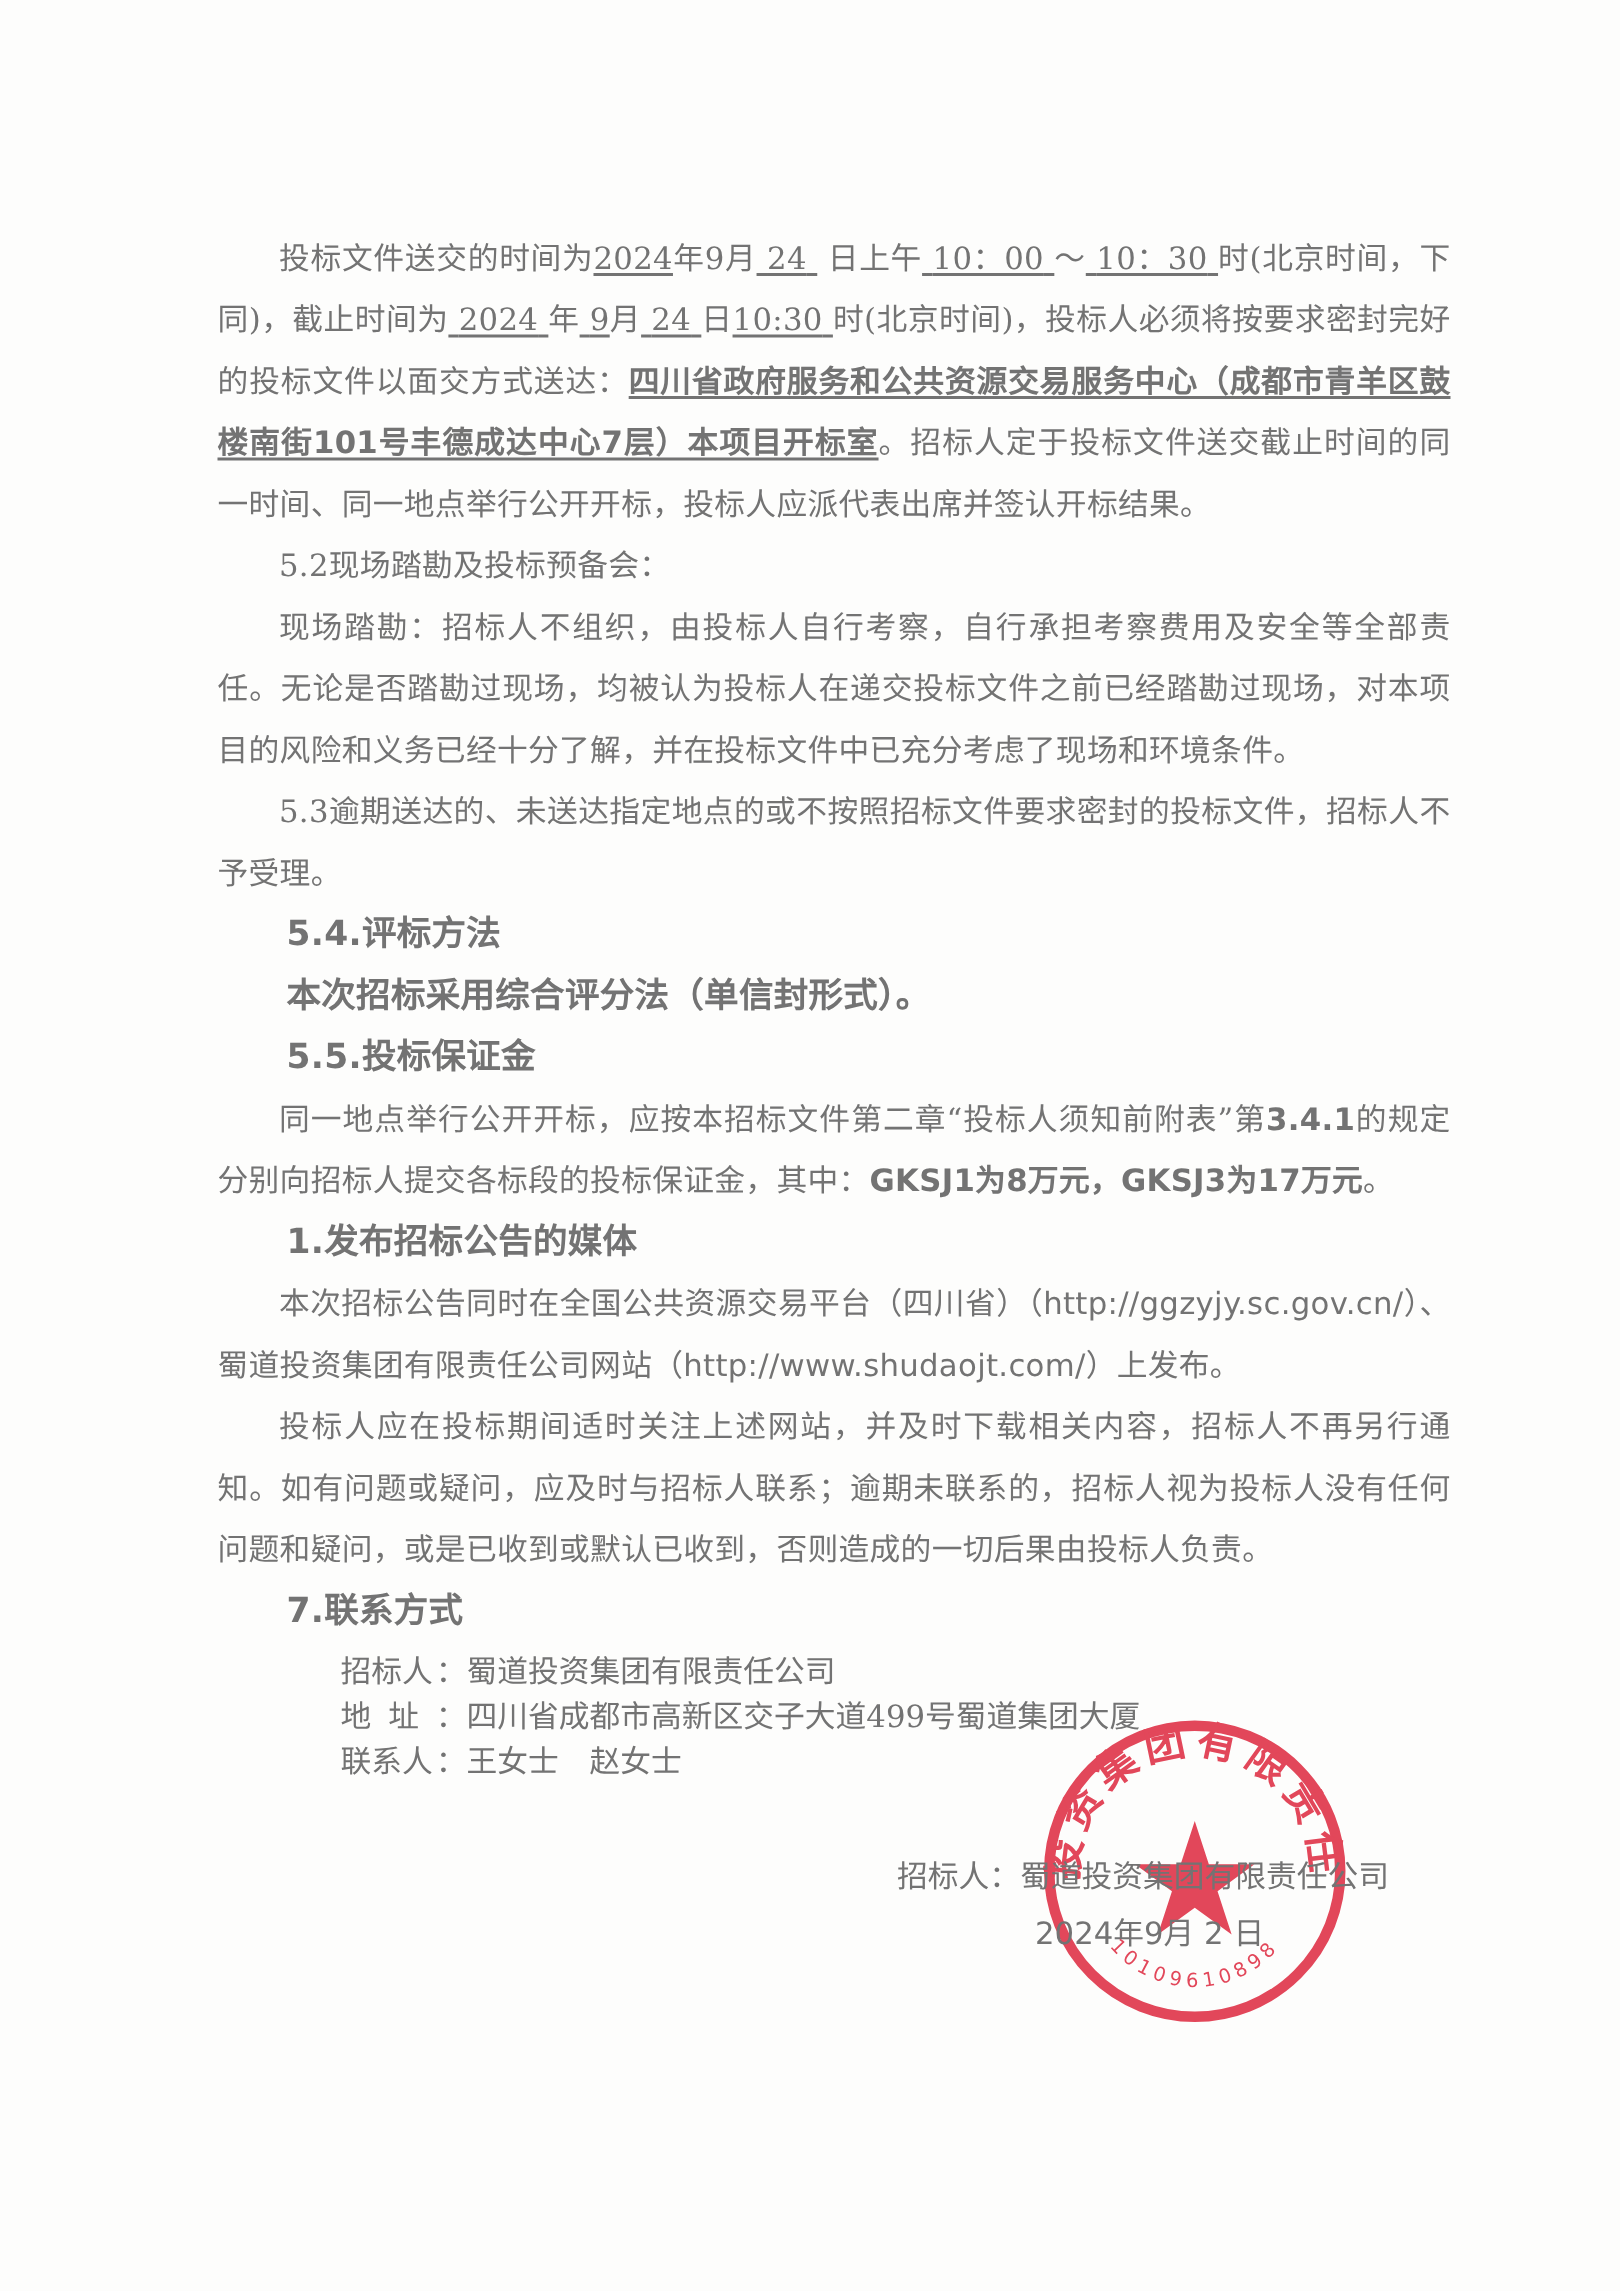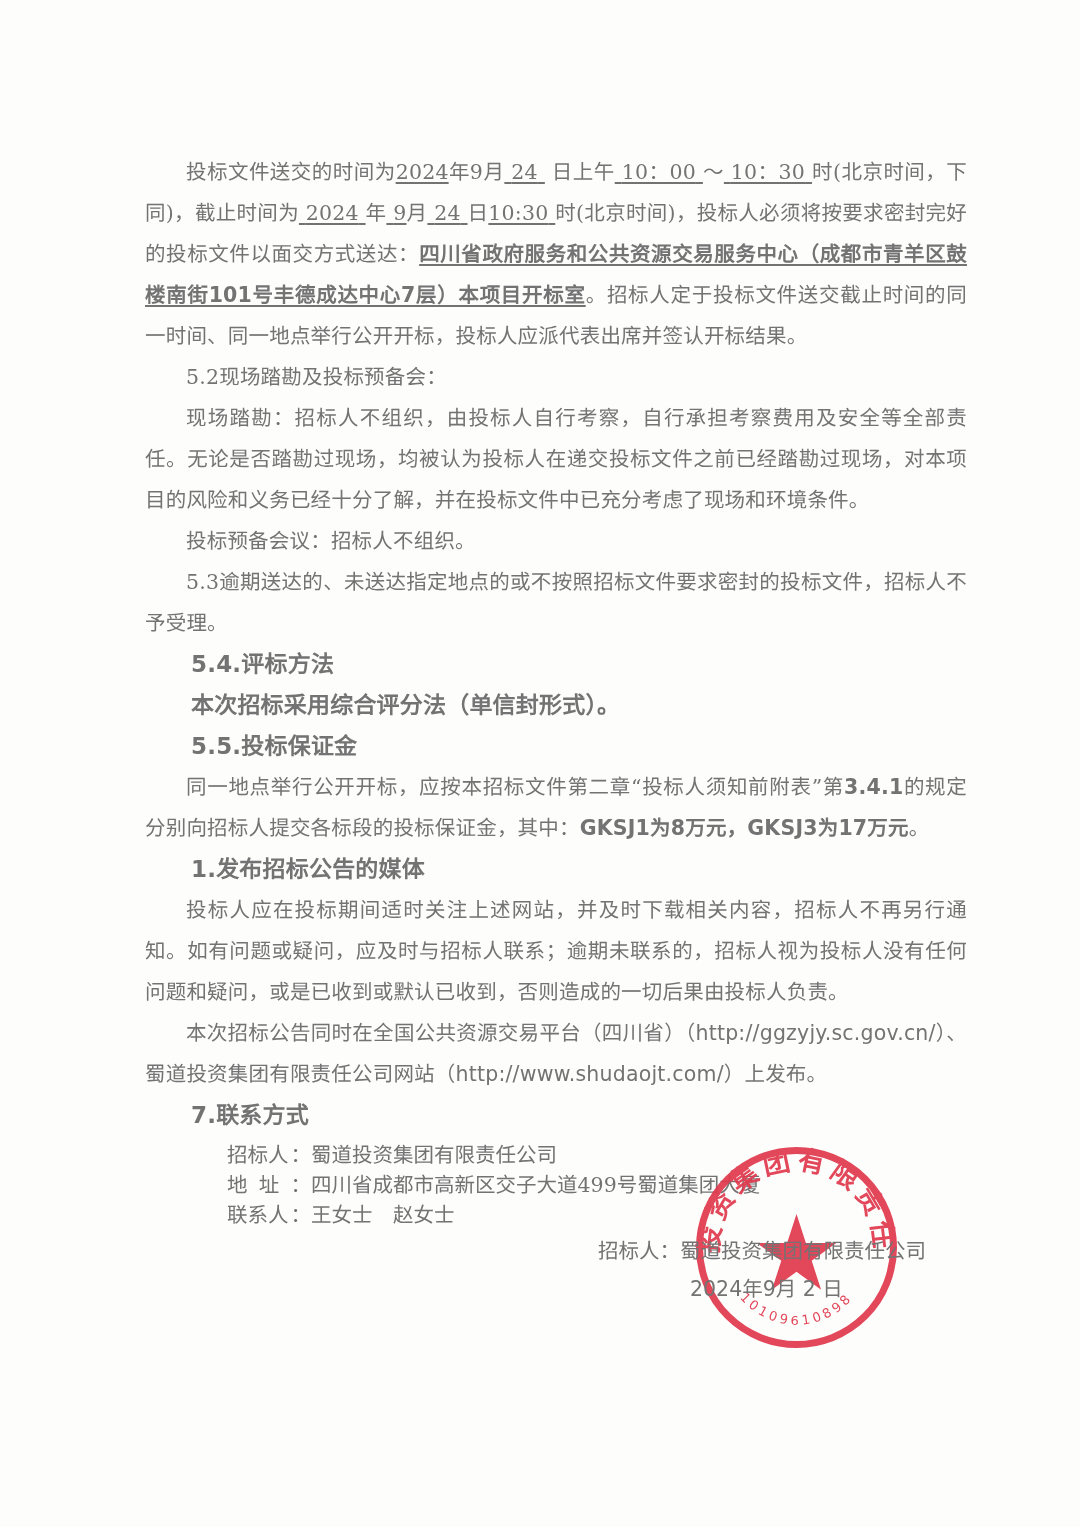--- a/index.html
+++ b/index.html
@@ -103,33 +103,32 @@
 <body>
 
 <div class="page">
 
   <div class="content">
 
     <p class="body-line indent"><span>投标文件送交的时间为</span><span class="u">2024</span><span>年9月</span><span class="u">&nbsp;<span>24</span>&nbsp;</span>&nbsp;<span>日上午</span><span class="u">&nbsp;<span>10：00</span>&nbsp;</span><span>～</span><span class="u">&nbsp;<span>10：30</span>&nbsp;</span><span>时(北京时间，下同)，截止时间为</span><span class="u">&nbsp;<span>2024</span>&nbsp;</span><span>年</span><span class="u">&nbsp;<span>9</span></span><span>月</span><span class="u">&nbsp;<span>24</span>&nbsp;</span><span>日</span><span class="u"><span>10:30</span>&nbsp;</span><span>时(北京时间)，投标人必须将按要求密封完好的投标文件以面交方式送达：</span><span class="u bold-sans">四川省政府服务和公共资源交易服务中心（成都市青羊区鼓楼南街101号丰德成达中心7层）本项目开标室</span><span>。招标人定于投标文件送交截止时间的同一时间、同一地点举行公开开标，投标人应派代表出席并签认开标结果。</span></p>
 
     <p class="body-line indent">5.2现场踏勘及投标预备会：</p>
     <p class="body-line indent">现场踏勘：招标人不组织，由投标人自行考察，自行承担考察费用及安全等全部责任。无论是否踏勘过现场，均被认为投标人在递交投标文件之前已经踏勘过现场，对本项目的风险和义务已经十分了解，并在投标文件中已充分考虑了现场和环境条件。</p>
-    <p class="body-line indent">投标预备会议：招标人不组织。</p>
 
     <p class="body-line indent">5.3逾期送达的、未送达指定地点的或不按照招标文件要求密封的投标文件，招标人不予受理。</p>
 
     <p class="heading">5.4.评标方法</p>
     <p class="heading">本次招标采用综合评分法（单信封形式）。</p>
 
     <p class="heading">5.5.投标保证金</p>
     <p class="body-line indent"><span>同一地点举行公开开标，应按本招标文件第二章“投标人须知前附表”第</span><span class="bold-sans">3.4.1</span><span>的规定分别向招标人提交各标段的投标保证金，其中：</span><span class="bold-sans">GKSJ1为8万元，GKSJ3为17万元</span><span>。</span></p>
 
     <p class="heading">1.发布招标公告的媒体</p>
+    <p class="body-line indent"><span>本次招标公告同时在全国公共资源交易平台（四川省）（</span><span class="sans">http://ggzyjy.sc.gov.cn/</span><span>）、蜀道投资集团有限责任公司网站（</span><span class="sans">http://www.shudaojt.com/</span><span>）上发布。</span></p>
     <p class="body-line indent">投标人应在投标期间适时关注上述网站，并及时下载相关内容，招标人不再另行通知。如有问题或疑问，应及时与招标人联系；逾期未联系的，招标人视为投标人没有任何问题和疑问，或是已收到或默认已收到，否则造成的一切后果由投标人负责。</p>
-    <p class="body-line indent"><span>本次招标公告同时在全国公共资源交易平台（四川省）（</span><span class="sans">http://ggzyjy.sc.gov.cn/</span><span>）、蜀道投资集团有限责任公司网站（</span><span class="sans">http://www.shudaojt.com/</span><span>）上发布。</span></p>
 
     <p class="heading">7.联系方式</p>
 
     <div class="contact">
       <div class="contact-row"><span class="lbl">招标人</span><span>：</span><span>蜀道投资集团有限责任公司</span></div>
       <div class="contact-row"><span class="lbl lbl-sp">地址</span><span>：</span><span>四川省成都市高新区交子大道499号蜀道集团大厦</span></div>
       <div class="contact-row"><span class="lbl">联系人</span><span>：</span><span>王女士　赵女士</span></div>
     </div>
 
   </div>

